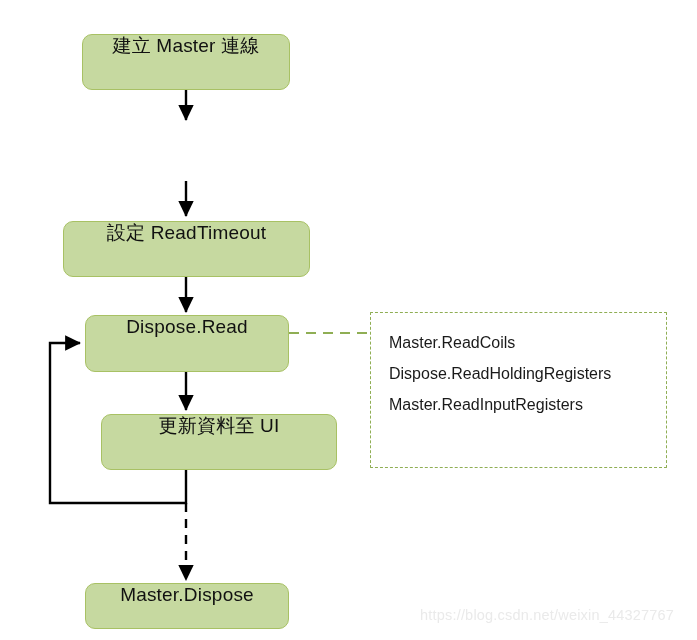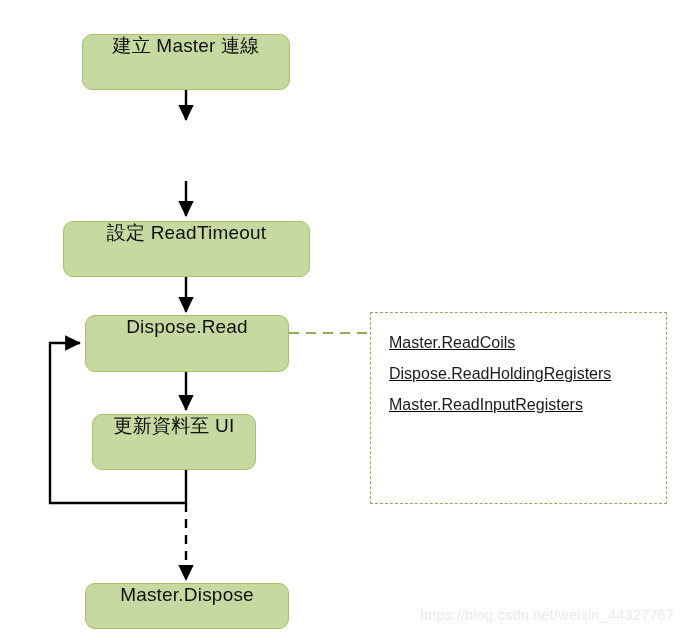--- a/index.html
+++ b/index.html
@@ -111,29 +111,29 @@
 
 
   <div class="node" style="left:63px; top:221px; width:247px; height:56px;">
     <span>設定 ReadTimeout</span>
   </div>
 
   <div class="node" style="left:85px; top:315px; width:204px; height:57px;">
     <span>Dispose.Read</span>
   </div>
 
-  <div class="node" style="left:92px; top:414px; width:164px; height:56px;">
+  <div class="node" style="left:101px; top:414px; width:236px; height:56px;">
     <span>更新資料至 UI</span>
   </div>
 
   <div class="node" style="left:85px; top:583px; width:204px; height:46px;">
     <span>Master.Dispose</span>
   </div>
 
-  <div class="node-sub" style="left:370px; top:312px; width:297px; height:192px;text-decoration:underline;">
+  <div class="node-sub" style="left:370px; top:312px; width:297px; height:156px;">
     <div class="sub-item">Master.ReadCoils</div>
     <div class="sub-item">Dispose.ReadHoldingRegisters</div>
     <div class="sub-item">Master.ReadInputRegisters</div>
   </div>
 
   <div class="watermark">https://blog.csdn.net/weixin_44327767</div>
 
 </div>
 
 </body></html>

